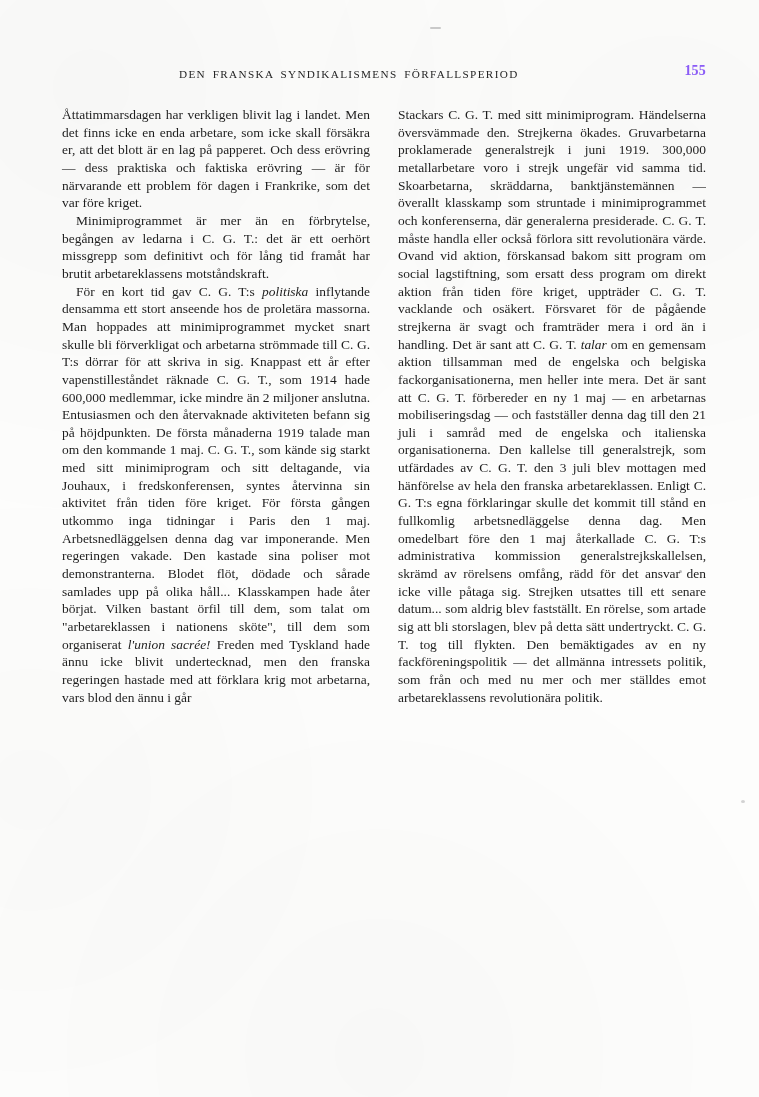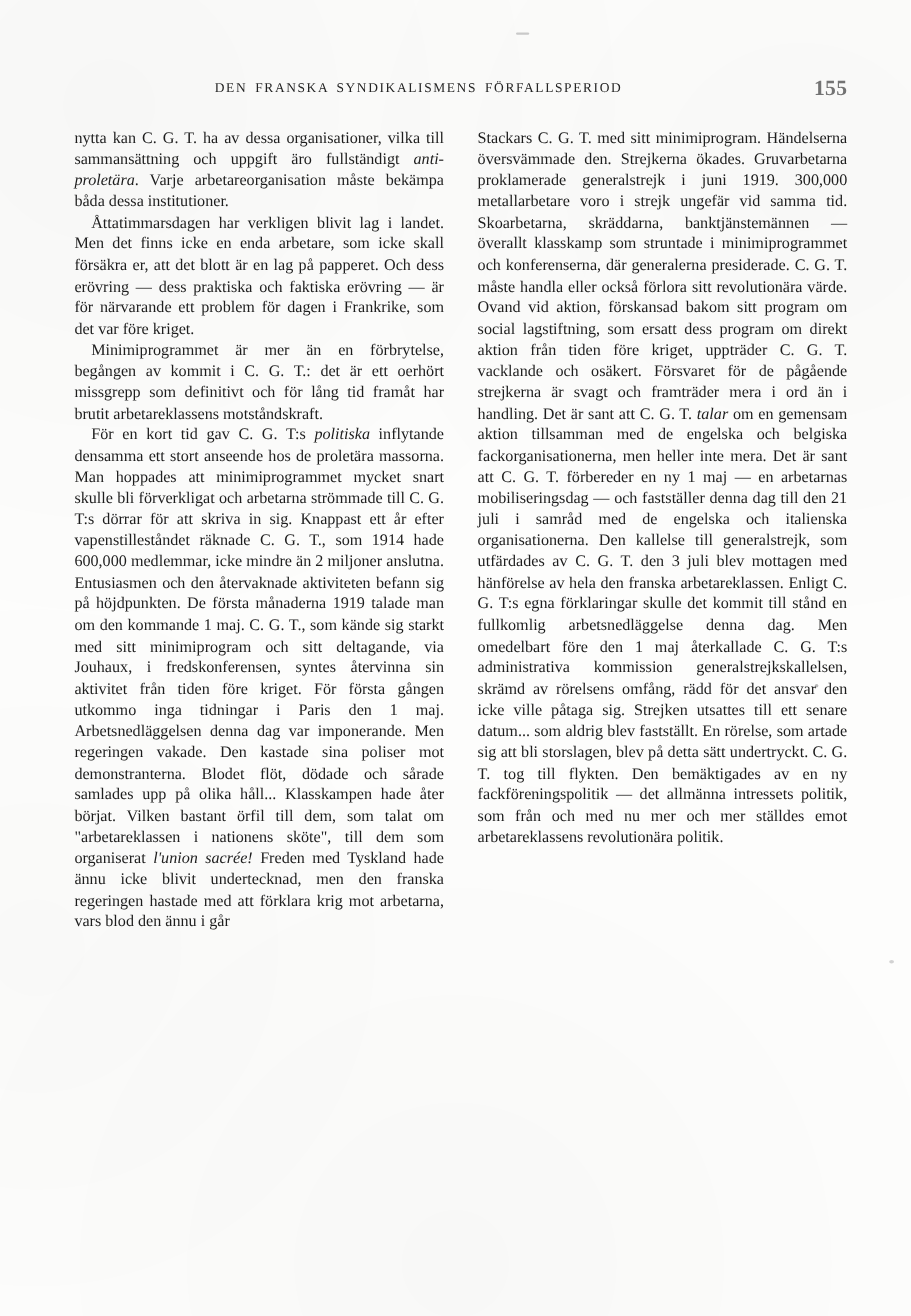--- a/index.html
+++ b/index.html
@@ -58,23 +58,23 @@
     font-size: 11.2px;
     letter-spacing: 1.35px;
     word-spacing: 2.5px;
     color: #242424;
     white-space: nowrap;
   }
   .running-head .rh-folio {
     position: absolute;
     right: 1px;
     top: -5px;
-    font-size: 18px;
+    font-size: 14px;
     font-weight: bold;
-    color: #737373;
+    color: #8b5cf6;
     letter-spacing: 0.2px;
   }
 
   
   .columns {
     display: flex;
     gap: 28px;
     align-items: flex-start;
   }
   .column {
@@ -128,23 +128,22 @@
   <div class="content-area">
 
     <div class="running-head">
       <div class="rh-title">DEN FRANSKA SYNDIKALISMENS FÖRFALLSPERIOD</div>
       <div class="rh-folio">155</div>
     </div>
 
     <div class="columns">
 
       <div class="column">
-        <p class="noindent">nytta kan C. G. T. ha av dessa organisationer, vilka till sammansättning och uppgift äro fullständigt <i class="it">anti-proletära</i>. Varje arbetareorganisation måste bekämpa båda dessa institutioner.</p>
         <p>Åttatimmarsdagen har verkligen blivit lag i landet. Men det finns icke en enda arbetare, som icke skall försäkra er, att det blott är en lag på papperet. Och dess erövring — dess praktiska och faktiska erövring — är för närvarande ett problem för dagen i Frankrike, som det var före kriget.</p>
-        <p>Minimiprogrammet är mer än en förbrytelse, begången av kommit i C. G. T.: det är ett oerhört missgrepp som definitivt och för lång tid framåt har brutit arbetareklassens motståndskraft.</p>
+        <p>Minimiprogrammet är mer än en förbrytelse, begången av ledarna i C. G. T.: det är ett oerhört missgrepp som definitivt och för lång tid framåt har brutit arbetareklassens motståndskraft.</p>
         <p>För en kort tid gav C. G. T:s <i class="it">politiska</i> inflytande densamma ett stort anseende hos de proletära massorna. Man hoppades att minimiprogrammet mycket snart skulle bli förverkligat och arbetarna strömmade till C. G. T:s dörrar för att skriva in sig. Knappast ett år efter vapenstilleståndet räknade C. G. T., som 1914 hade 600,000 medlemmar, icke mindre än 2 miljoner anslutna. Entusiasmen och den återvaknade aktiviteten befann sig på höjdpunkten. De första månaderna 1919 talade man om den kommande 1 maj. C. G. T., som kände sig starkt med sitt minimiprogram och sitt deltagande, via Jouhaux, i fredskonferensen, syntes återvinna sin aktivitet från tiden före kriget. För första gången utkommo inga tidningar i Paris den 1 maj. Arbetsnedläggelsen denna dag var imponerande. Men regeringen vakade. Den kastade sina poliser mot demonstranterna. Blodet flöt, dödade och sårade samlades upp på olika håll... Klasskampen hade åter börjat. Vilken bastant örfil till dem, som talat om "arbetareklassen i nationens sköte", till dem som organiserat <i class="it">l'union</i> <i class="it">sacrée!</i> Freden med Tyskland hade ännu icke blivit undertecknad, men den franska regeringen hastade med att förklara krig mot arbetarna, vars blod den ännu i går</p>
       </div>
 
       <div class="column">
         <p>Stackars C. G. T. med sitt minimiprogram. Händelserna översvämmade den. Strejkerna ökades. Gruvarbetarna proklamerade generalstrejk i juni 1919. 300,000 metallarbetare voro i strejk ungefär vid samma tid. Skoarbetarna, skräddarna, banktjänstemännen — överallt klasskamp som struntade i minimiprogrammet och konferenserna, där generalerna presiderade. C. G. T. måste handla eller också förlora sitt revolutionära värde. Ovand vid aktion, förskansad bakom sitt program om social lagstiftning, som ersatt dess program om direkt aktion från tiden före kriget, uppträder C. G. T. vacklande och osäkert. Försvaret för de pågående strejkerna är svagt och framträder mera i ord än i handling. Det är sant att C. G. T. <i class="it">talar</i> om en gemensam aktion tillsamman med de engelska och belgiska fackorganisationerna, men heller inte mera. Det är sant att C. G. T. förbereder en ny 1 maj — en arbetarnas mobiliseringsdag — och fastställer denna dag till den 21 juli i samråd med de engelska och italienska organisationerna. Den kallelse till generalstrejk, som utfärdades av C. G. T. den 3 juli blev mottagen med hänförelse av hela den franska arbetareklassen. Enligt C. G. T:s egna förklaringar skulle det kommit till stånd en fullkomlig arbetsnedläggelse denna dag. Men omedelbart före den 1 maj återkallade C. G. T:s administrativa kommission generalstrejkskallelsen, skrämd av rörelsens omfång, rädd för det ansvar den icke ville påtaga sig. Strejken utsattes till ett senare datum... som aldrig blev fastställt. En rörelse, som artade sig att bli storslagen, blev på detta sätt undertryckt. C. G. T. tog till flykten. Den bemäktigades av en ny fackföreningspolitik — det allmänna intressets politik, som från och med nu mer och mer ställdes emot arbetareklassens revolutionära politik.</p>
       </div>
 
     </div>
   </div>
 </div>

